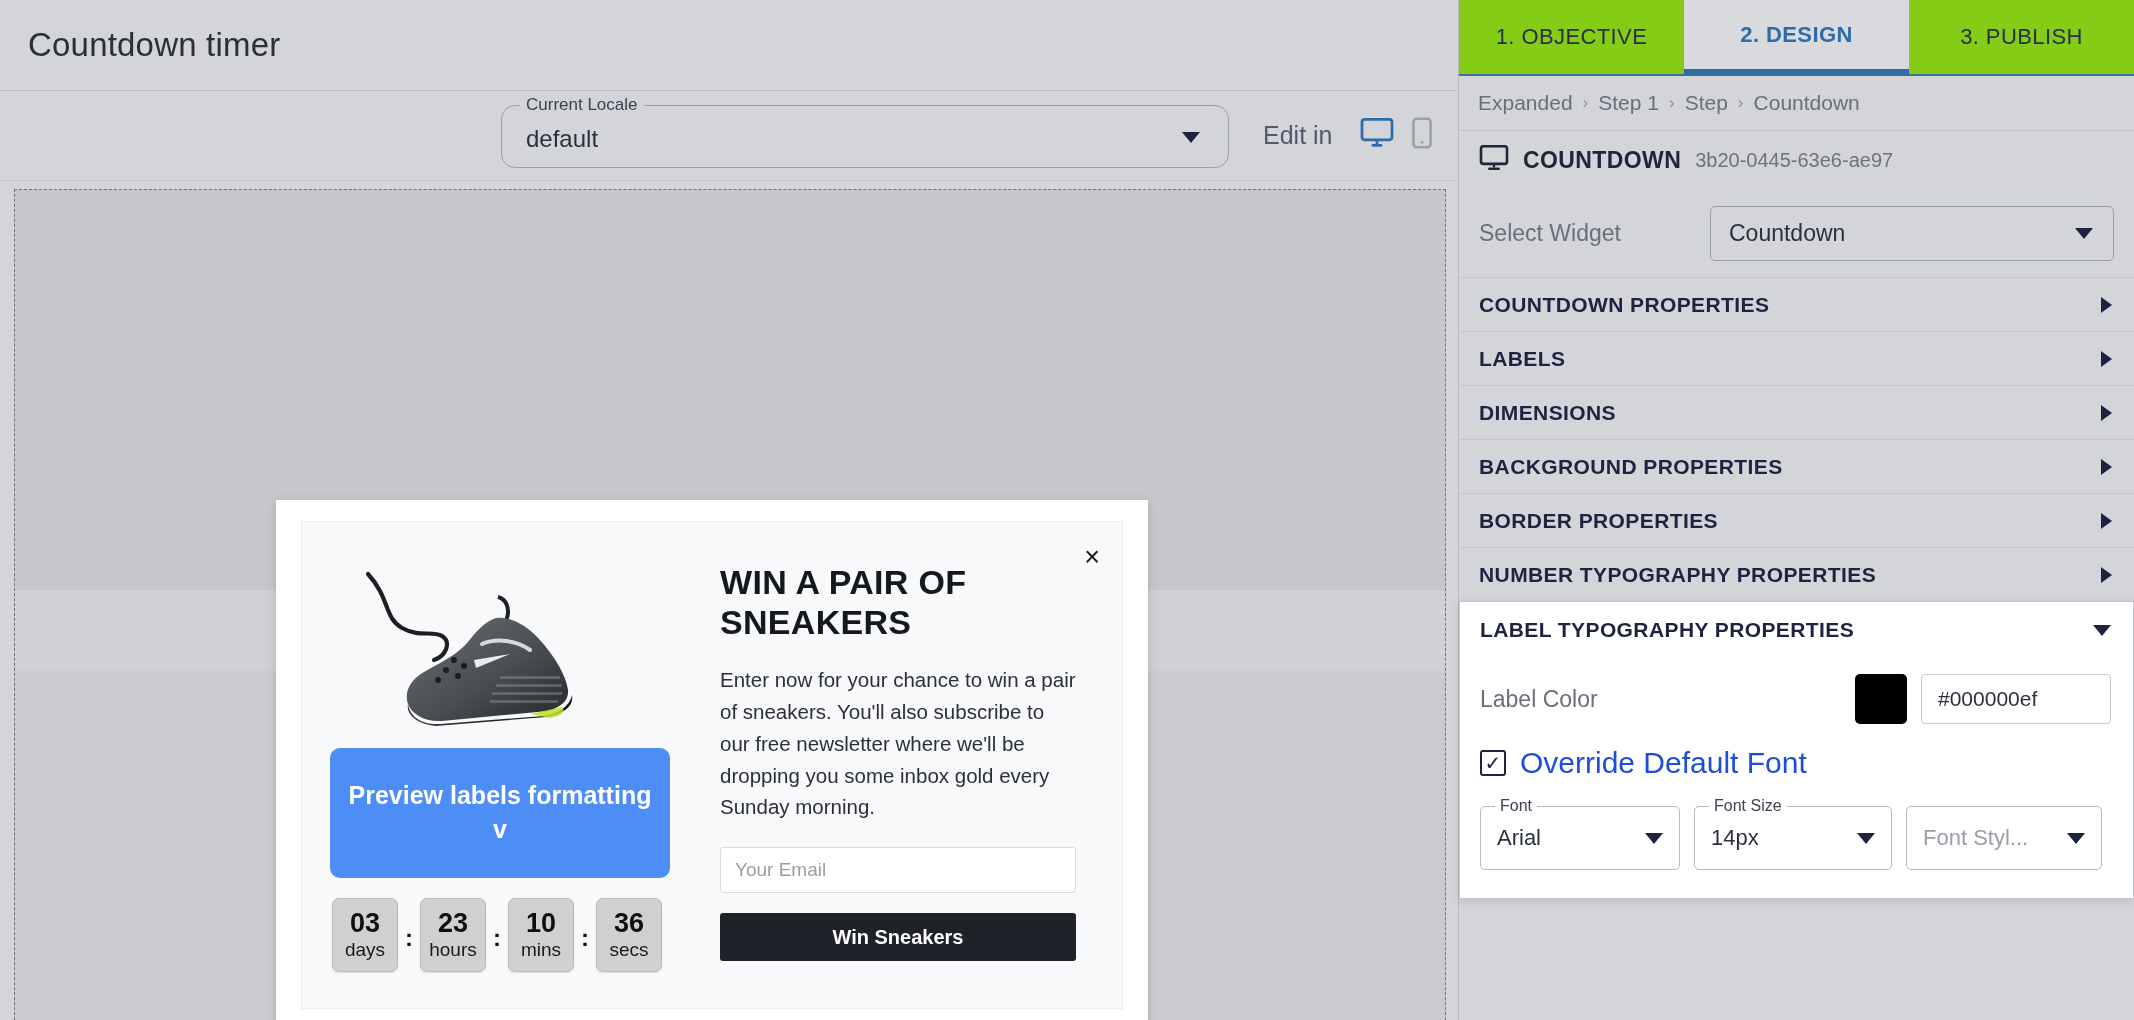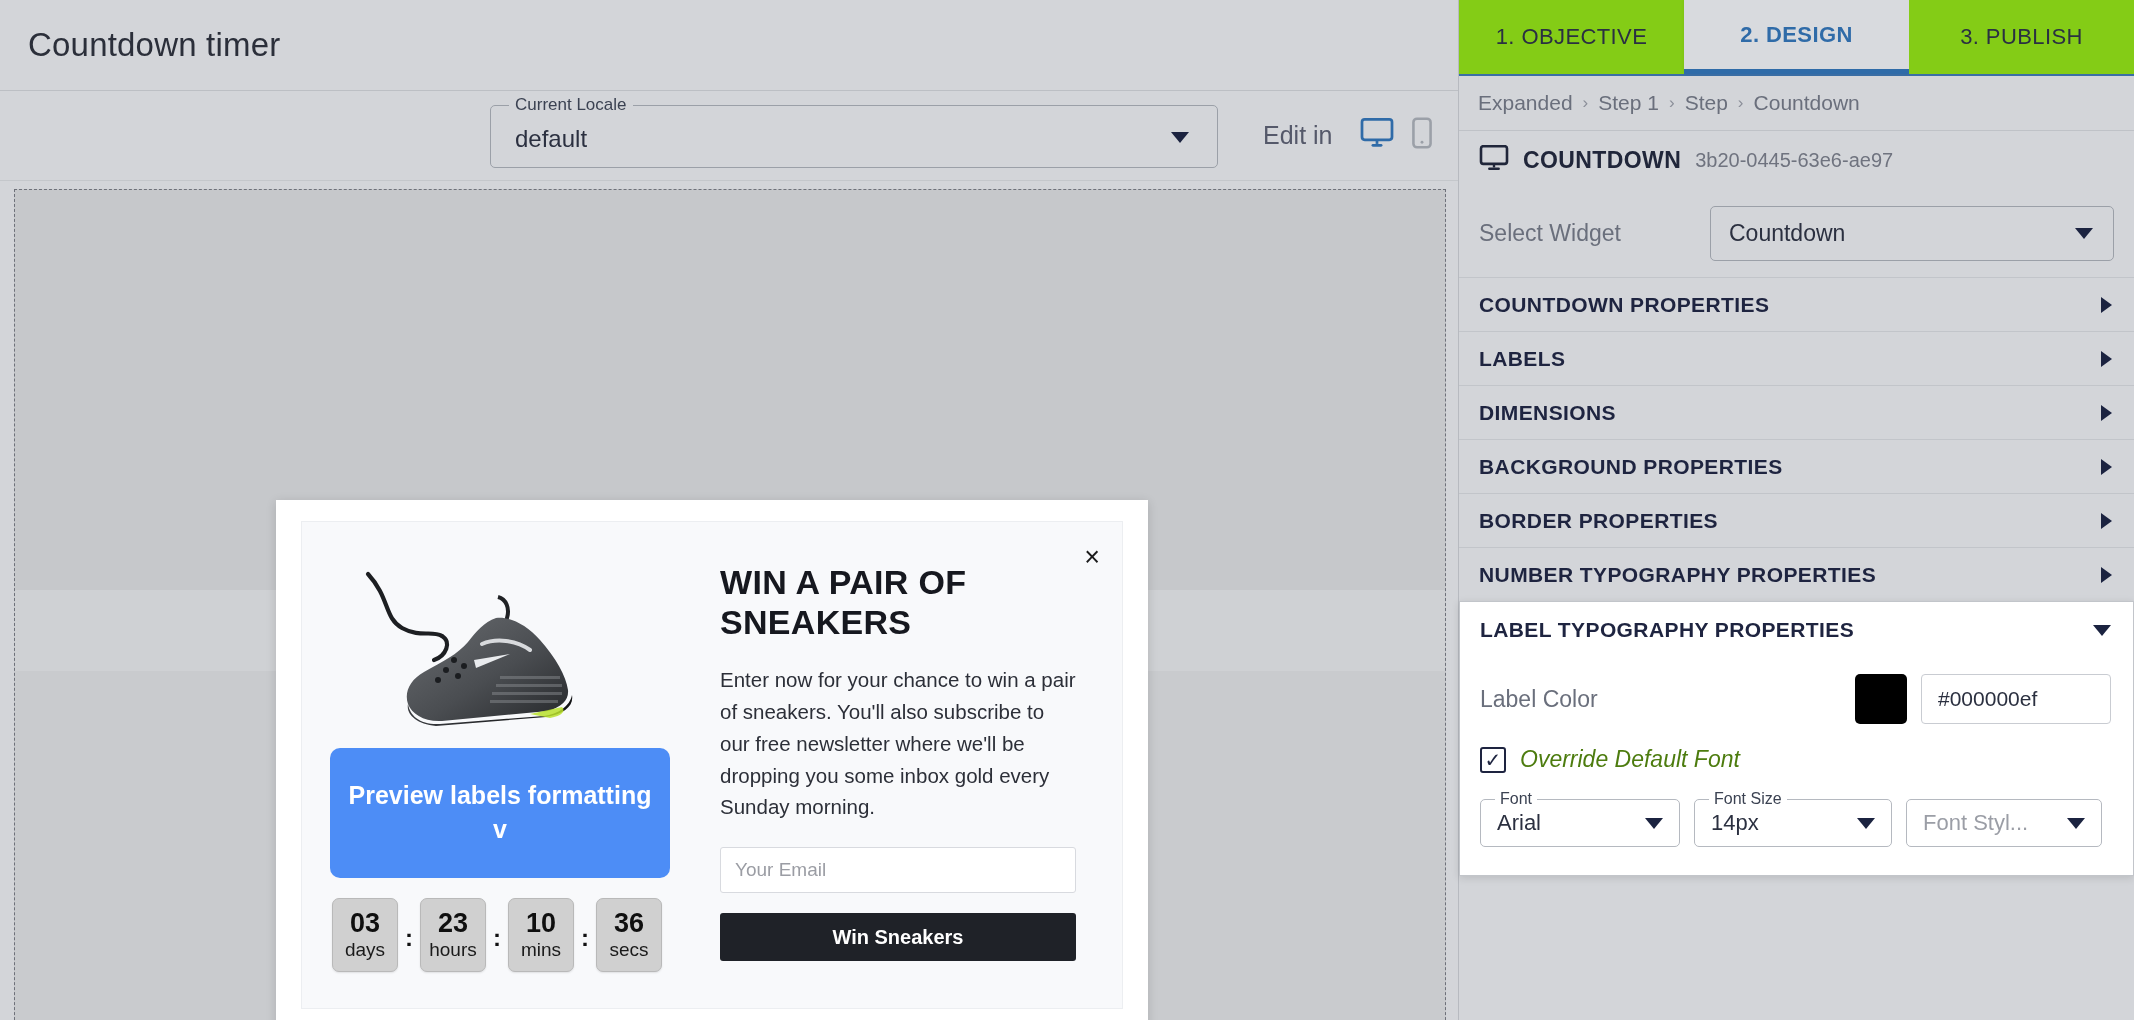--- a/index.html
+++ b/index.html
@@ -29,23 +29,23 @@
     font-size: 33px; color: #2b2f3a; font-weight: 400;
     letter-spacing: .2px;
   }
   .editor-toolbar {
     height: 90px; flex: 0 0 90px;
     display: flex; align-items: center;
     position: relative;
     border-bottom: 1px solid #c4c7cb;
   }
   .locale-field {
-    position: absolute; left: 490px; top: 14px;
+    position: absolute; left: 501px; top: 14px;
     width: 728px; height: 63px;
-    border: 1px solid #9ba0a8; border-radius: 5px;
+    border: 1px solid #9ba0a8; border-radius: 14px;
     background: transparent;
   }
   .locale-legend {
     position: absolute; left: 18px; top: -11px;
     background: #d3d5d9; padding: 0 6px;
     font-size: 17px; color: #3b4252;
   }
   .locale-value {
     position: absolute; left: 24px; top: 19px;
     font-size: 24px; color: #2b3040;
@@ -295,25 +295,25 @@
     display: flex; align-items: center; gap: 14px;
     margin-top: 14px; margin-bottom: 26px; cursor: pointer;
   }
   .cb {
     width: 26px; height: 26px;
     border: 2px solid #1e2440; border-radius: 3px;
     display: flex; align-items: center; justify-content: center;
     color: #1e2440; font-size: 20px; line-height: 1;
     background: #fff;
   }
-  .checkbox-label { font-size: 23px; color: #4d7c0f; font-style: italic; }
+  .checkbox-label { font-size: 30px; color: #1d4ed8; }
   .font-fields { display: flex; gap: 14px; }
   .ff {
     position: relative;
-    height: 48px;
+    height: 64px;
     border: 1px solid #b5b9c0; border-radius: 5px;
     display: flex; align-items: center;
     padding: 0 16px; cursor: pointer;
   }
   .ff-legend {
     position: absolute; left: 14px; top: -10px;
     background: #fff; padding: 0 5px;
     font-size: 16px; color: #3b4252;
   }
   .ff-val { font-size: 22px; color: #2b3040; }

